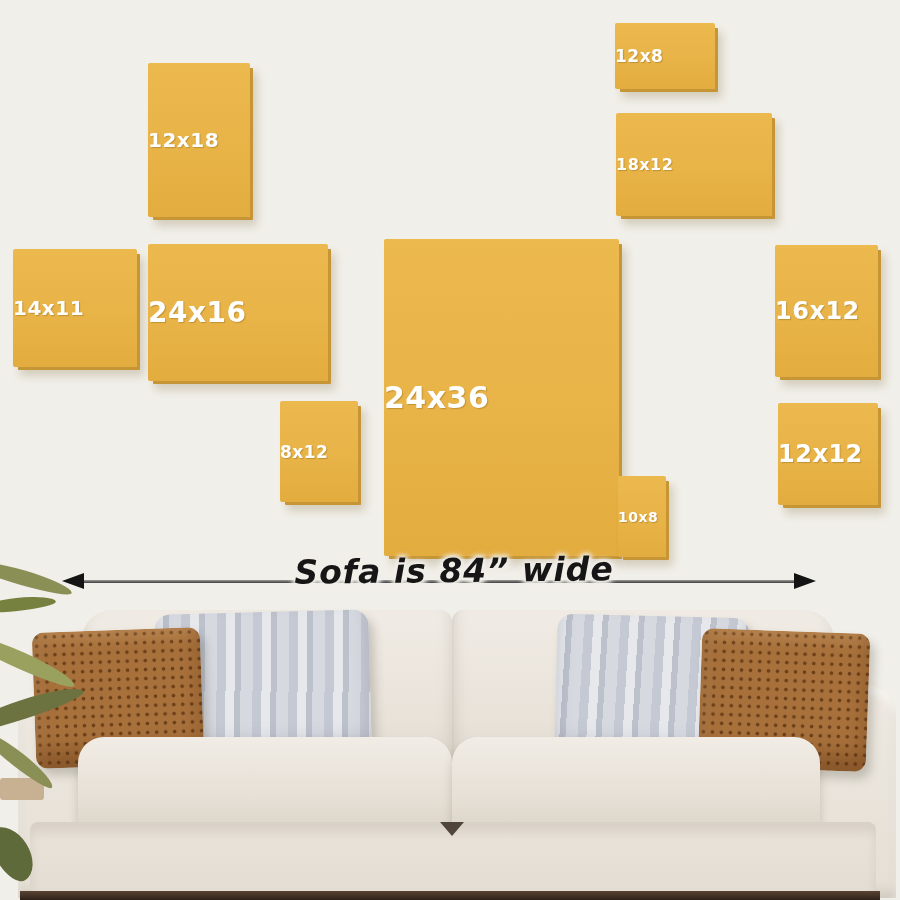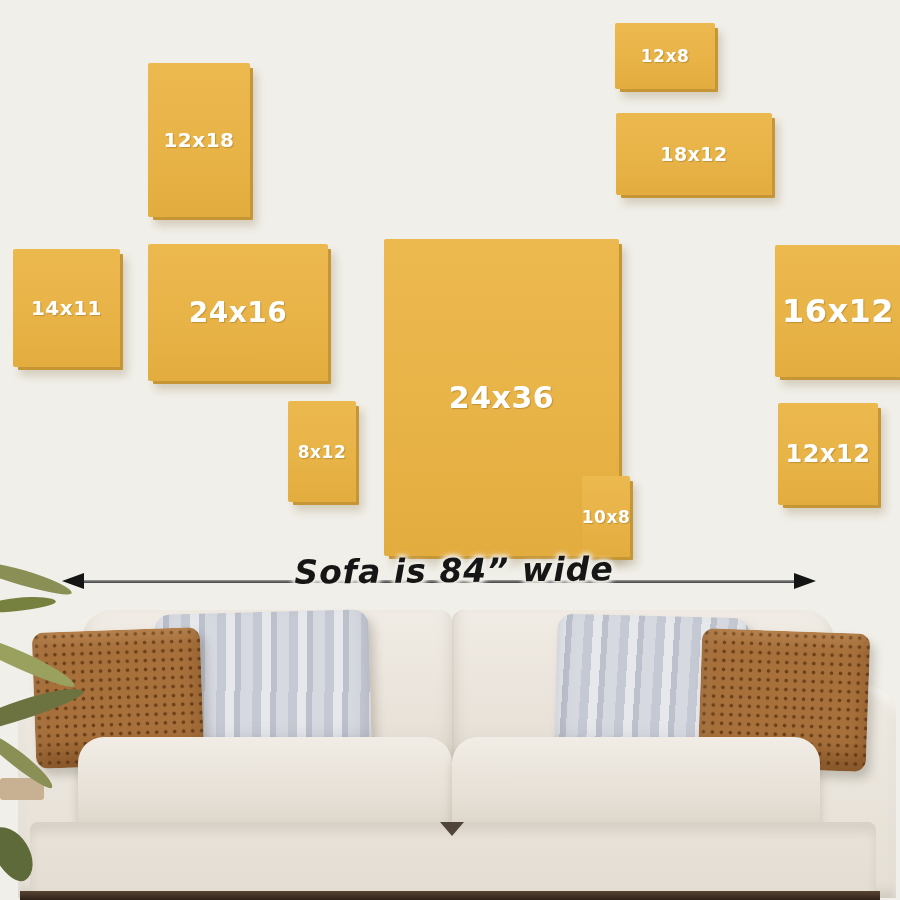--- a/index.html
+++ b/index.html
@@ -9,21 +9,21 @@
     background:#f1efe9;
   }
   .scene{position:relative;width:900px;height:900px;background:#f1efe9;overflow:hidden;}
 
   
   .panel{
     position:absolute;
     background:linear-gradient(180deg,#ecb94f 0%,#e8b347 55%,#e3ac3e 100%);
     border-radius:2px;
     box-shadow:4px 4px 0 -1px #c59536, 7px 9px 9px rgba(110,85,30,.22);
-    display:flex;align-items:center;justify-content:center;
+    display:flex;align-items:center;
   }
   .panel-label{
     color:#fff;font-weight:bold;letter-spacing:.5px;
     text-shadow:1px 1px 1px rgba(120,85,20,.35);
   }
 
   
   .arrow-line{position:absolute;left:78px;top:580px;width:726px;height:3px;
     background:linear-gradient(180deg,#9a9a9a,#3d3d3d);}
   .arrow-head{position:absolute;width:0;height:0;border-top:8px solid transparent;border-bottom:8px solid transparent;}
@@ -102,42 +102,42 @@
 <body>
 
 <div class="scene">
 
   <div class="panel" style="left:148px;top:63px;width:102px;height:154px;font-size:20px">
     <span class="panel-label">12x18</span>
   </div>
   <div class="panel" style="left:615px;top:23px;width:100px;height:66px;font-size:17px">
     <span class="panel-label">12x8</span>
   </div>
-  <div class="panel" style="left:616px;top:113px;width:156px;height:82px;font-size:19px">
+  <div class="panel" style="left:616px;top:113px;width:156px;height:103px;font-size:16px">
     <span class="panel-label">18x12</span>
   </div>
-  <div class="panel" style="left:13px;top:249px;width:107px;height:118px;font-size:20px">
+  <div class="panel" style="left:13px;top:249px;width:124px;height:118px;font-size:20px">
     <span class="panel-label">14x11</span>
   </div>
   <div class="panel" style="left:148px;top:244px;width:180px;height:137px;font-size:28px">
     <span class="panel-label">24x16</span>
   </div>
   <div class="panel" style="left:384px;top:239px;width:235px;height:317px;font-size:30px">
     <span class="panel-label">24x36</span>
   </div>
-  <div class="panel" style="left:775px;top:245px;width:126px;height:132px;font-size:32px">
+  <div class="panel" style="left:775px;top:245px;width:103px;height:132px;font-size:24px">
     <span class="panel-label">16x12</span>
   </div>
-  <div class="panel" style="left:288px;top:401px;width:68px;height:101px;font-size:17px">
+  <div class="panel" style="left:280px;top:401px;width:78px;height:101px;font-size:17px">
     <span class="panel-label">8x12</span>
   </div>
   <div class="panel" style="left:778px;top:403px;width:100px;height:102px;font-size:24px">
     <span class="panel-label">12x12</span>
   </div>
-  <div class="panel" style="left:582px;top:476px;width:48px;height:81px;font-size:17px">
+  <div class="panel" style="left:618px;top:476px;width:48px;height:81px;font-size:14px">
     <span class="panel-label">10x8</span>
   </div>
 
   <div class="arrow-line"></div>
   <div class="arrow-head left"></div>
   <div class="arrow-head right"></div>
   <div class="caption">Sofa is 84” wide</div>
 
   <div class="sofa-part back-cushion back-left"></div>
   <div class="sofa-part back-cushion back-right"></div>

